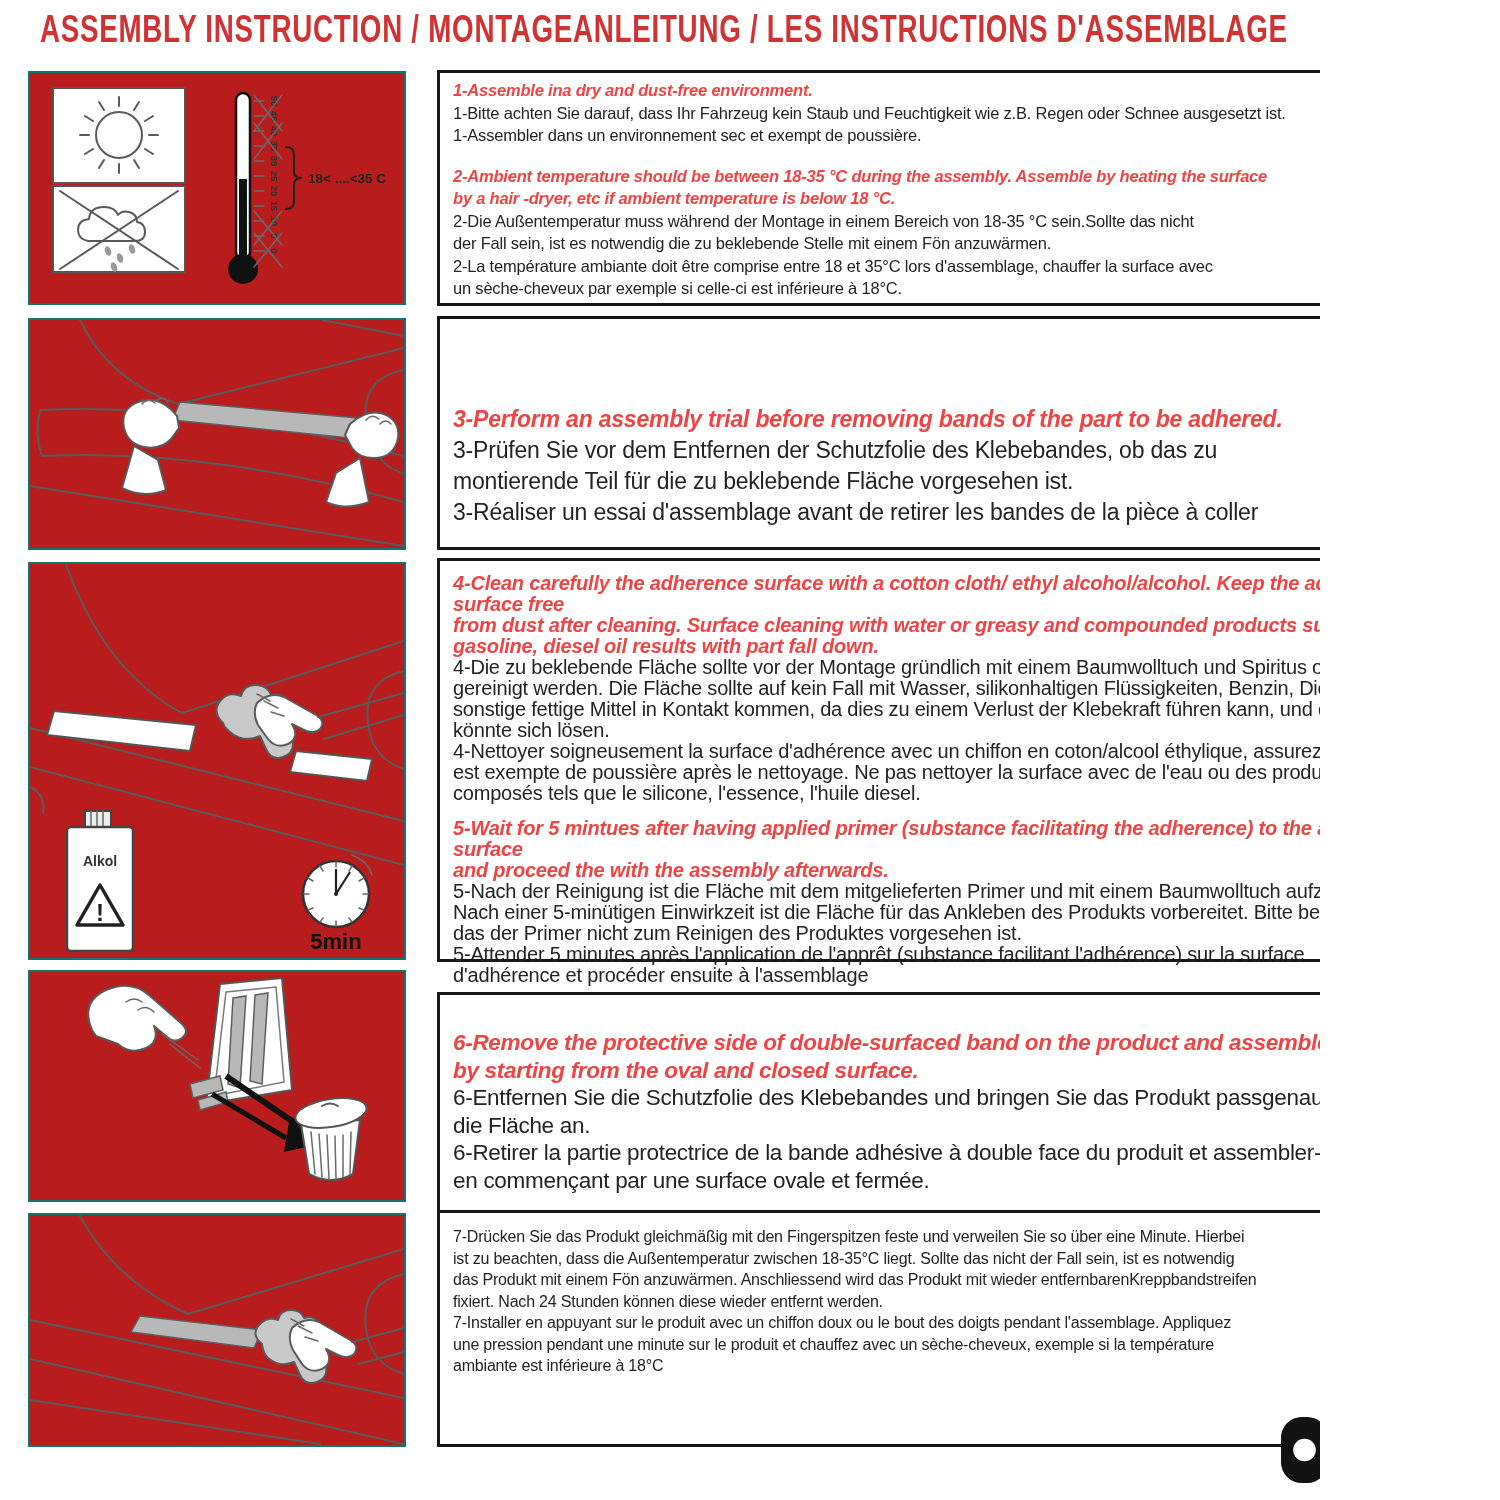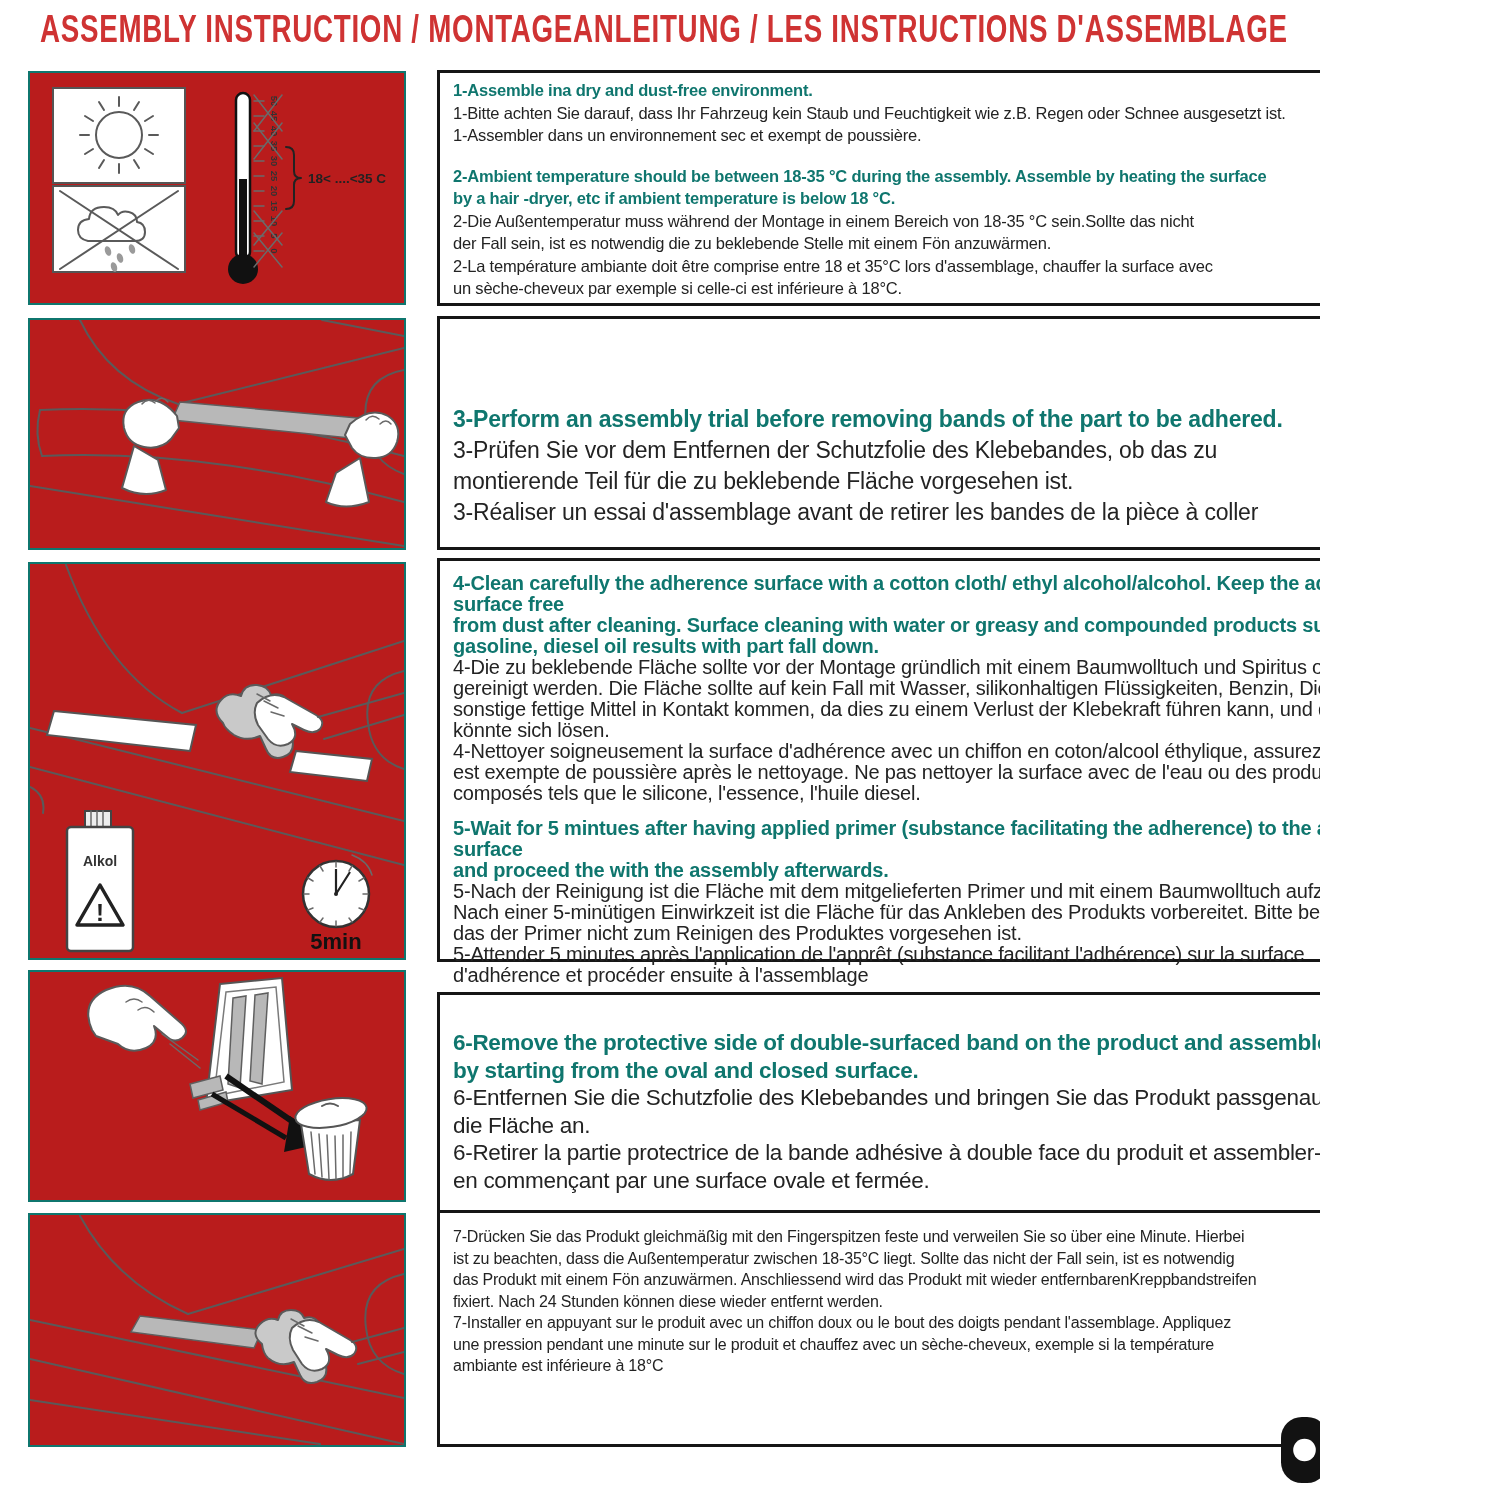--- a/index.html
+++ b/index.html
@@ -5,21 +5,21 @@
   html,body{margin:0;padding:0;background:#fff;}
   .page{position:relative;width:1320px;height:1500px;background:#fff;overflow:hidden;
         font-family:"Liberation Sans",sans-serif;}
   .title{position:absolute;left:40px;top:8px;font-size:38px;font-weight:bold;
          letter-spacing:1px;white-space:nowrap;color:var(--accent_red,#cf3333);
          transform:scaleX(0.73);transform-origin:left center;}
   
   .tb{position:absolute;box-sizing:border-box;border:3px solid #161616;background:#fff;
       padding:6px 6px 0 13px;color:#232323;letter-spacing:-0.2px;}
   .tb p{margin:0;white-space:pre-line;}
-  .tb .b{font-weight:bold;color:#0f766e;}
+  .tb .b{font-weight:bold;color:#ef4444;font-style:italic;}
   .s1{font-size:16.5px;line-height:22.5px;}
   .s2{font-size:23px;line-height:31px;padding-top:85px;}
   .s3{font-size:20px;line-height:21px;padding-top:12px;}
   .s4{font-size:22.5px;line-height:27.5px;padding-top:34px;letter-spacing:-0.3px;margin-top:24px;}
   .s5{font-size:16px;line-height:21.5px;padding-top:13px;}
   .gap18{height:18px;} .gap14{height:14px;}
   
   .ib{position:absolute;box-sizing:border-box;border:2px solid #0f766e;background:#b91c1c;}
   .ib svg{width:100%;height:100%;display:block;}
   svg text{font-family:"Liberation Sans",sans-serif;}

